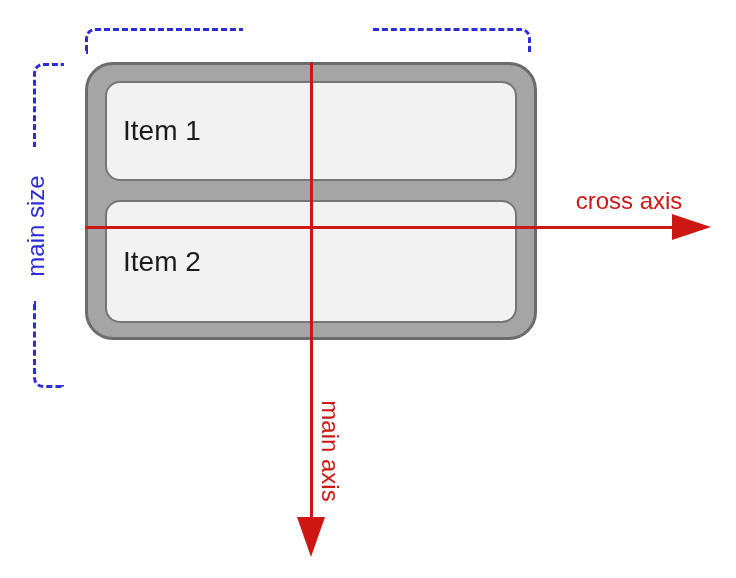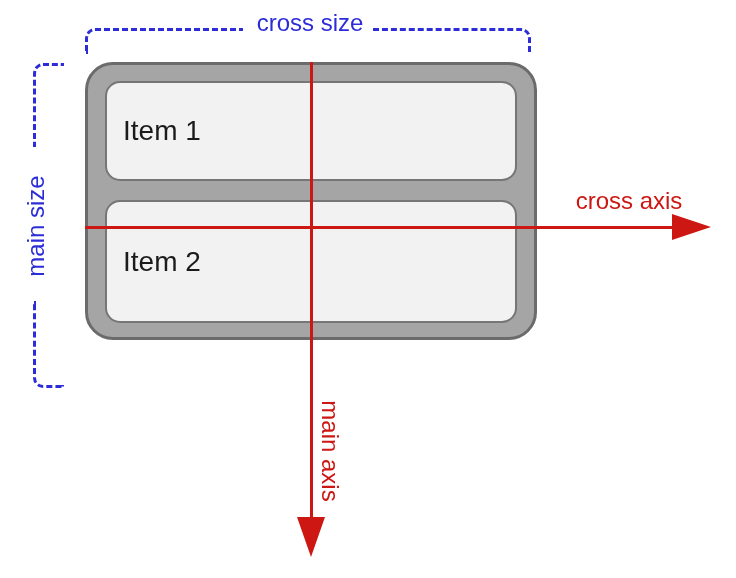--- a/index.html
+++ b/index.html
@@ -123,21 +123,20 @@
     <div class="flex-item item-2">
       <span>Item 2</span>
     </div>
   </div>
 
   <div class="axis-line main-axis-line"></div>
   <div class="axis-line cross-axis-line"></div>
   <div class="arrowhead arrow-right"></div>
   <div class="arrowhead arrow-down"></div>
 
-  <div class="label blue label-cross-size">cross size</div>
 
   <div class="label blue label-main-size">main size</div>
 
   <div class="label red label-cross-axis">cross axis</div>
 
   <div class="label red label-main-axis">main axis</div>
 
 </div>
 
 </body></html>

